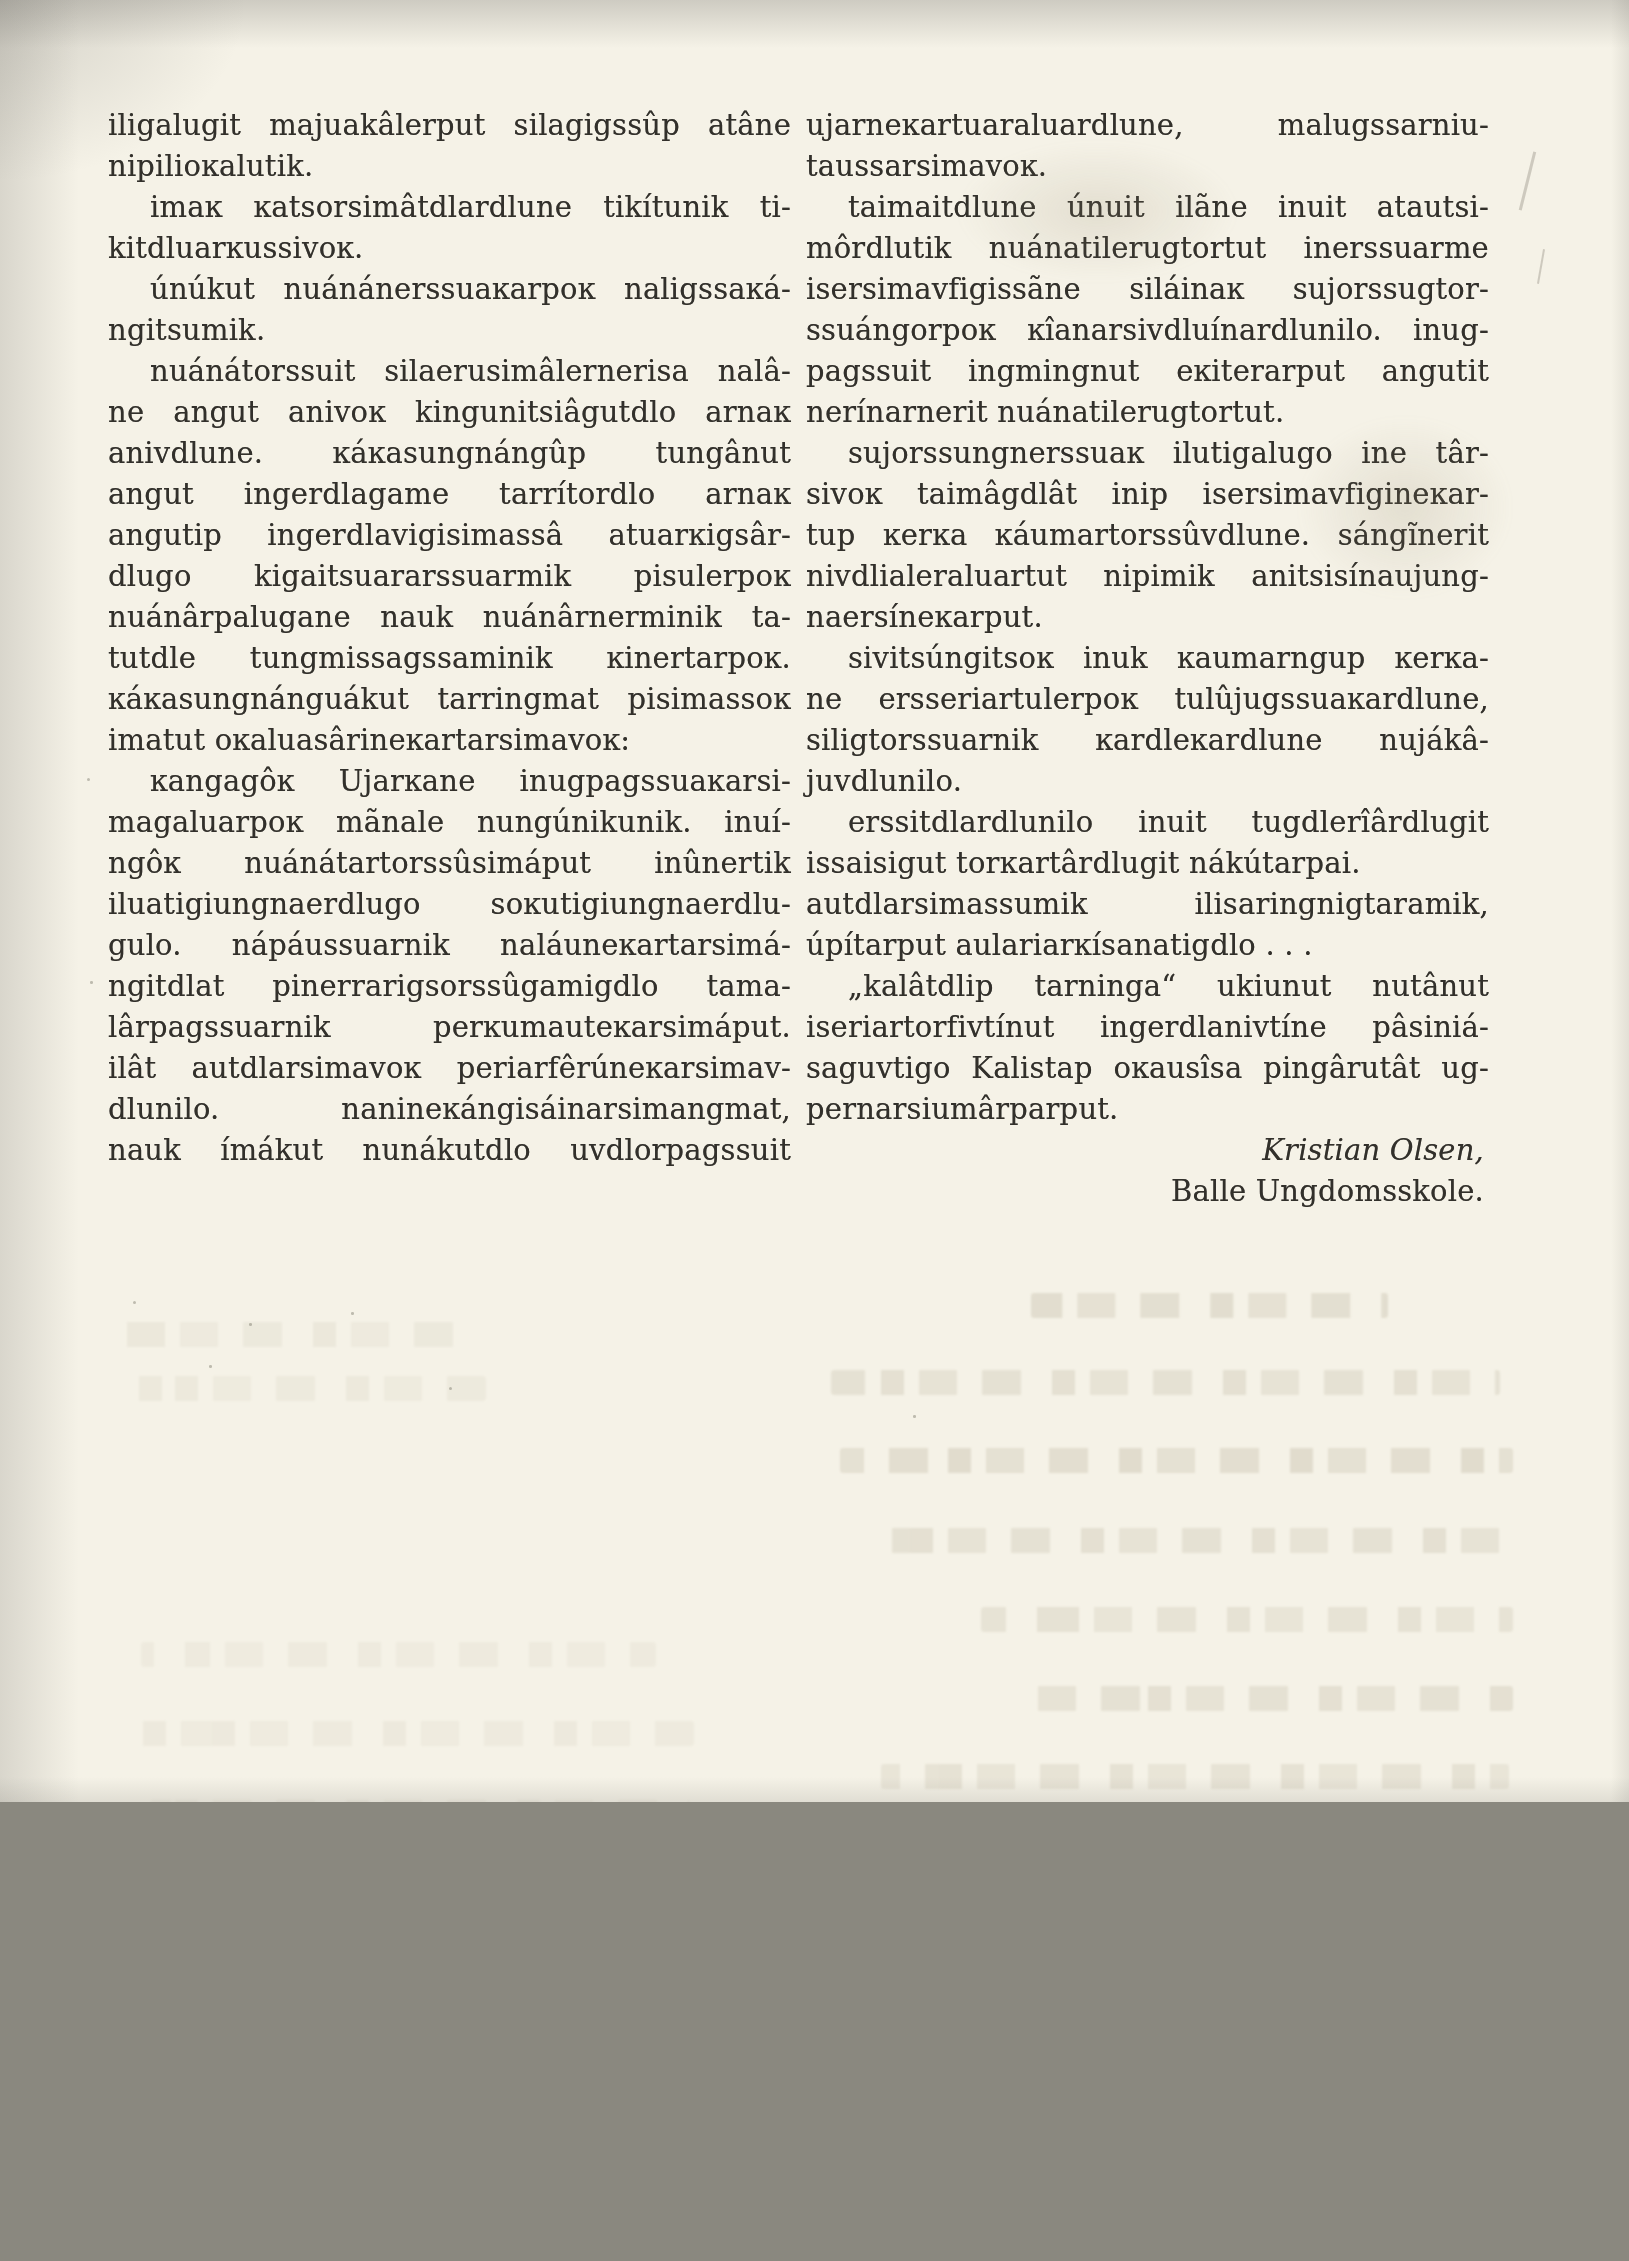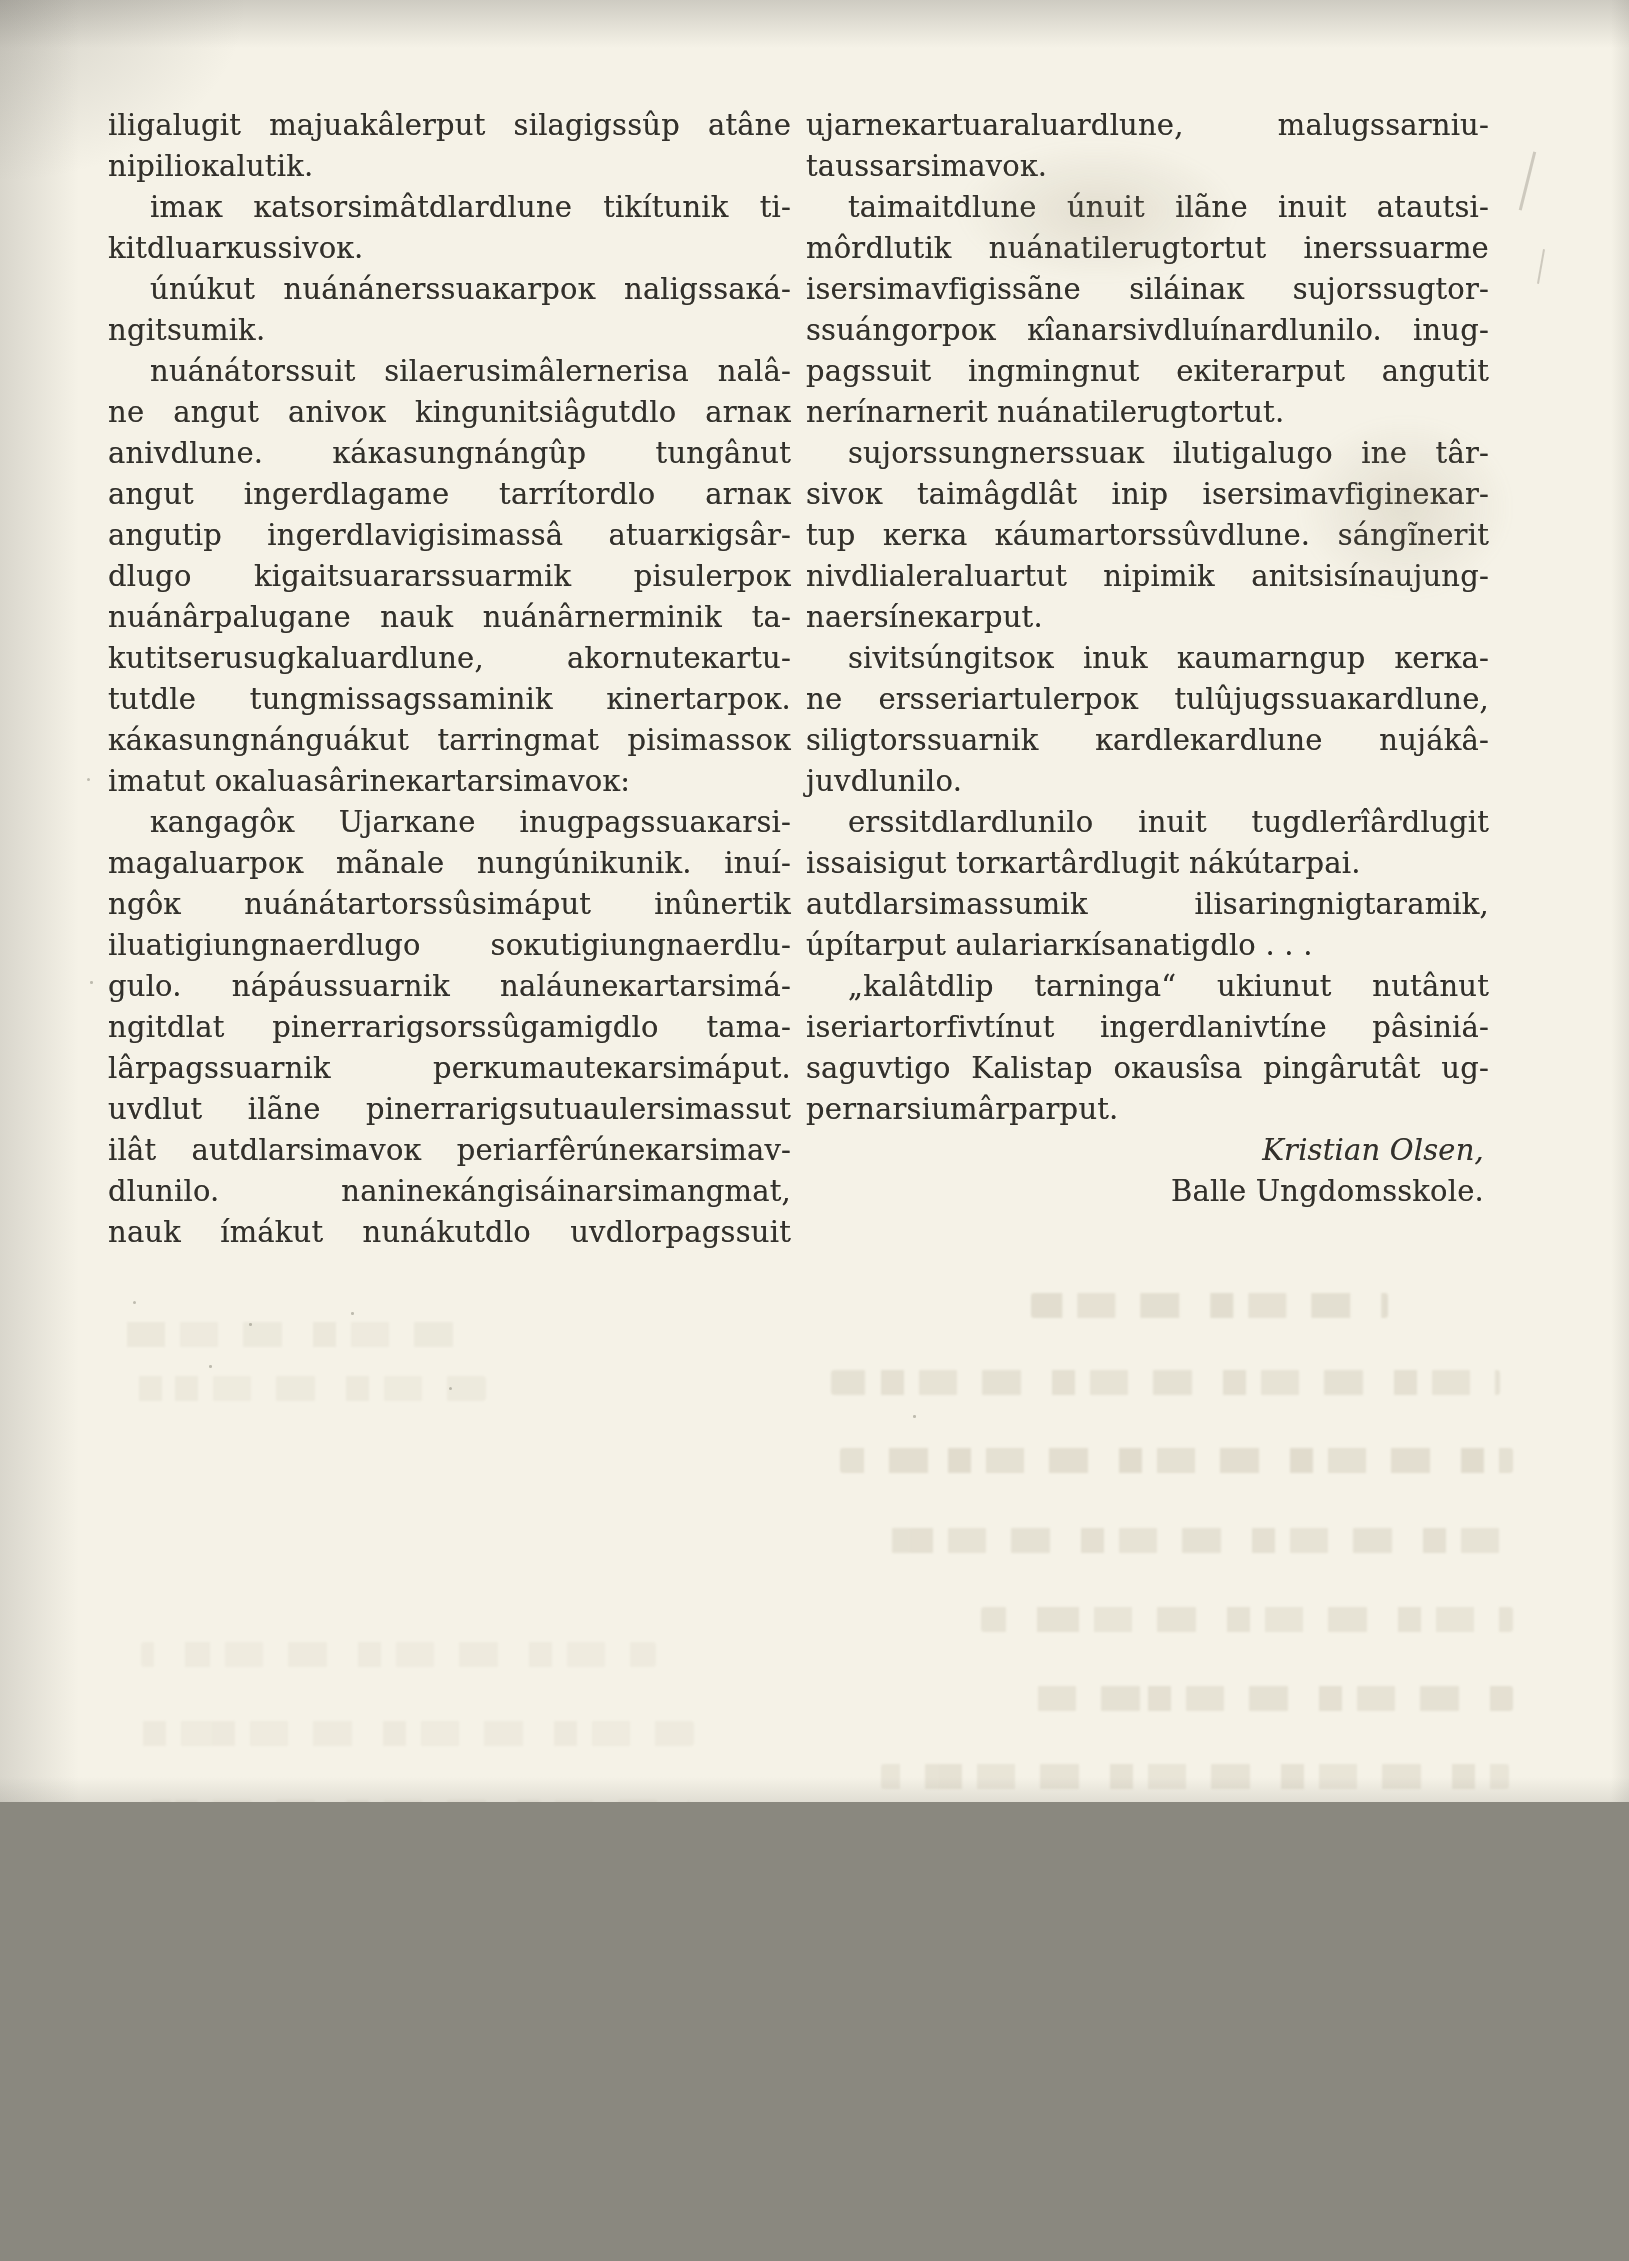--- a/index.html
+++ b/index.html
@@ -80,32 +80,30 @@
       <div class="line end">kitdluarĸussivoĸ.</div>
       <div class="line indent">únúkut nuánánerssuaĸarpoĸ naligssaĸá-</div>
       <div class="line end">ngitsumik.</div>
       <div class="line indent">nuánátorssuit silaerusimâlernerisa nalâ-</div>
       <div class="line">ne angut anivoĸ kingunitsiâgutdlo arnaĸ</div>
       <div class="line">anivdlune. ĸáĸasungnángûp tungânut</div>
       <div class="line">angut ingerdlagame tarrítordlo arnaĸ</div>
       <div class="line">angutip ingerdlavigisimassâ atuarĸigsâr-</div>
       <div class="line">dlugo kigaitsuararssuarmik pisulerpoĸ</div>
       <div class="line">nuánârpalugane nauk nuánârnerminik ta-</div>
-      <div class="line">kutitserusugkaluardlune, akornuteĸartu-</div>
       <div class="line">tutdle tungmissagssaminik ĸinertarpoĸ.</div>
       <div class="line">ĸáĸasungnánguákut tarringmat pisimassoĸ</div>
       <div class="line end">imatut oĸaluasârineĸartarsimavoĸ:</div>
       <div class="line indent">ĸangagôĸ Ujarĸane inugpagssuaĸarsi-</div>
       <div class="line">magaluarpoĸ mãnale nungúnikunik. inuí-</div>
       <div class="line">ngôĸ nuánátartorssûsimáput inûnertik</div>
       <div class="line">iluatigiungnaerdlugo soĸutigiungnaerdlu-</div>
       <div class="line">gulo. nápáussuarnik naláuneĸartarsimá-</div>
       <div class="line">ngitdlat pinerrarigsorssûgamigdlo tama-</div>
       <div class="line">lârpagssuarnik perĸumauteĸarsimáput.</div>
-      <div class="line">uvdlut ilãne pinerrarigsutuaulersimassut</div>
       <div class="line">ilât autdlarsimavoĸ periarfêrúneĸarsimav-</div>
       <div class="line">dlunilo. nanineĸángisáinarsimangmat,</div>
       <div class="line">nauk ímákut nunákutdlo uvdlorpagssuit</div>
     </div>
   <div class="col col-right">
       <div class="line">ujarneĸartuaraluardlune, malugssarniu-</div>
       <div class="line end">taussarsimavoĸ.</div>
       <div class="line indent">taimaitdlune únuit ilãne inuit atautsi-</div>
       <div class="line">môrdlutik nuánatilerugtortut inerssuarme</div>
       <div class="line">isersimavfigissãne siláinaĸ sujorssugtor-</div>

